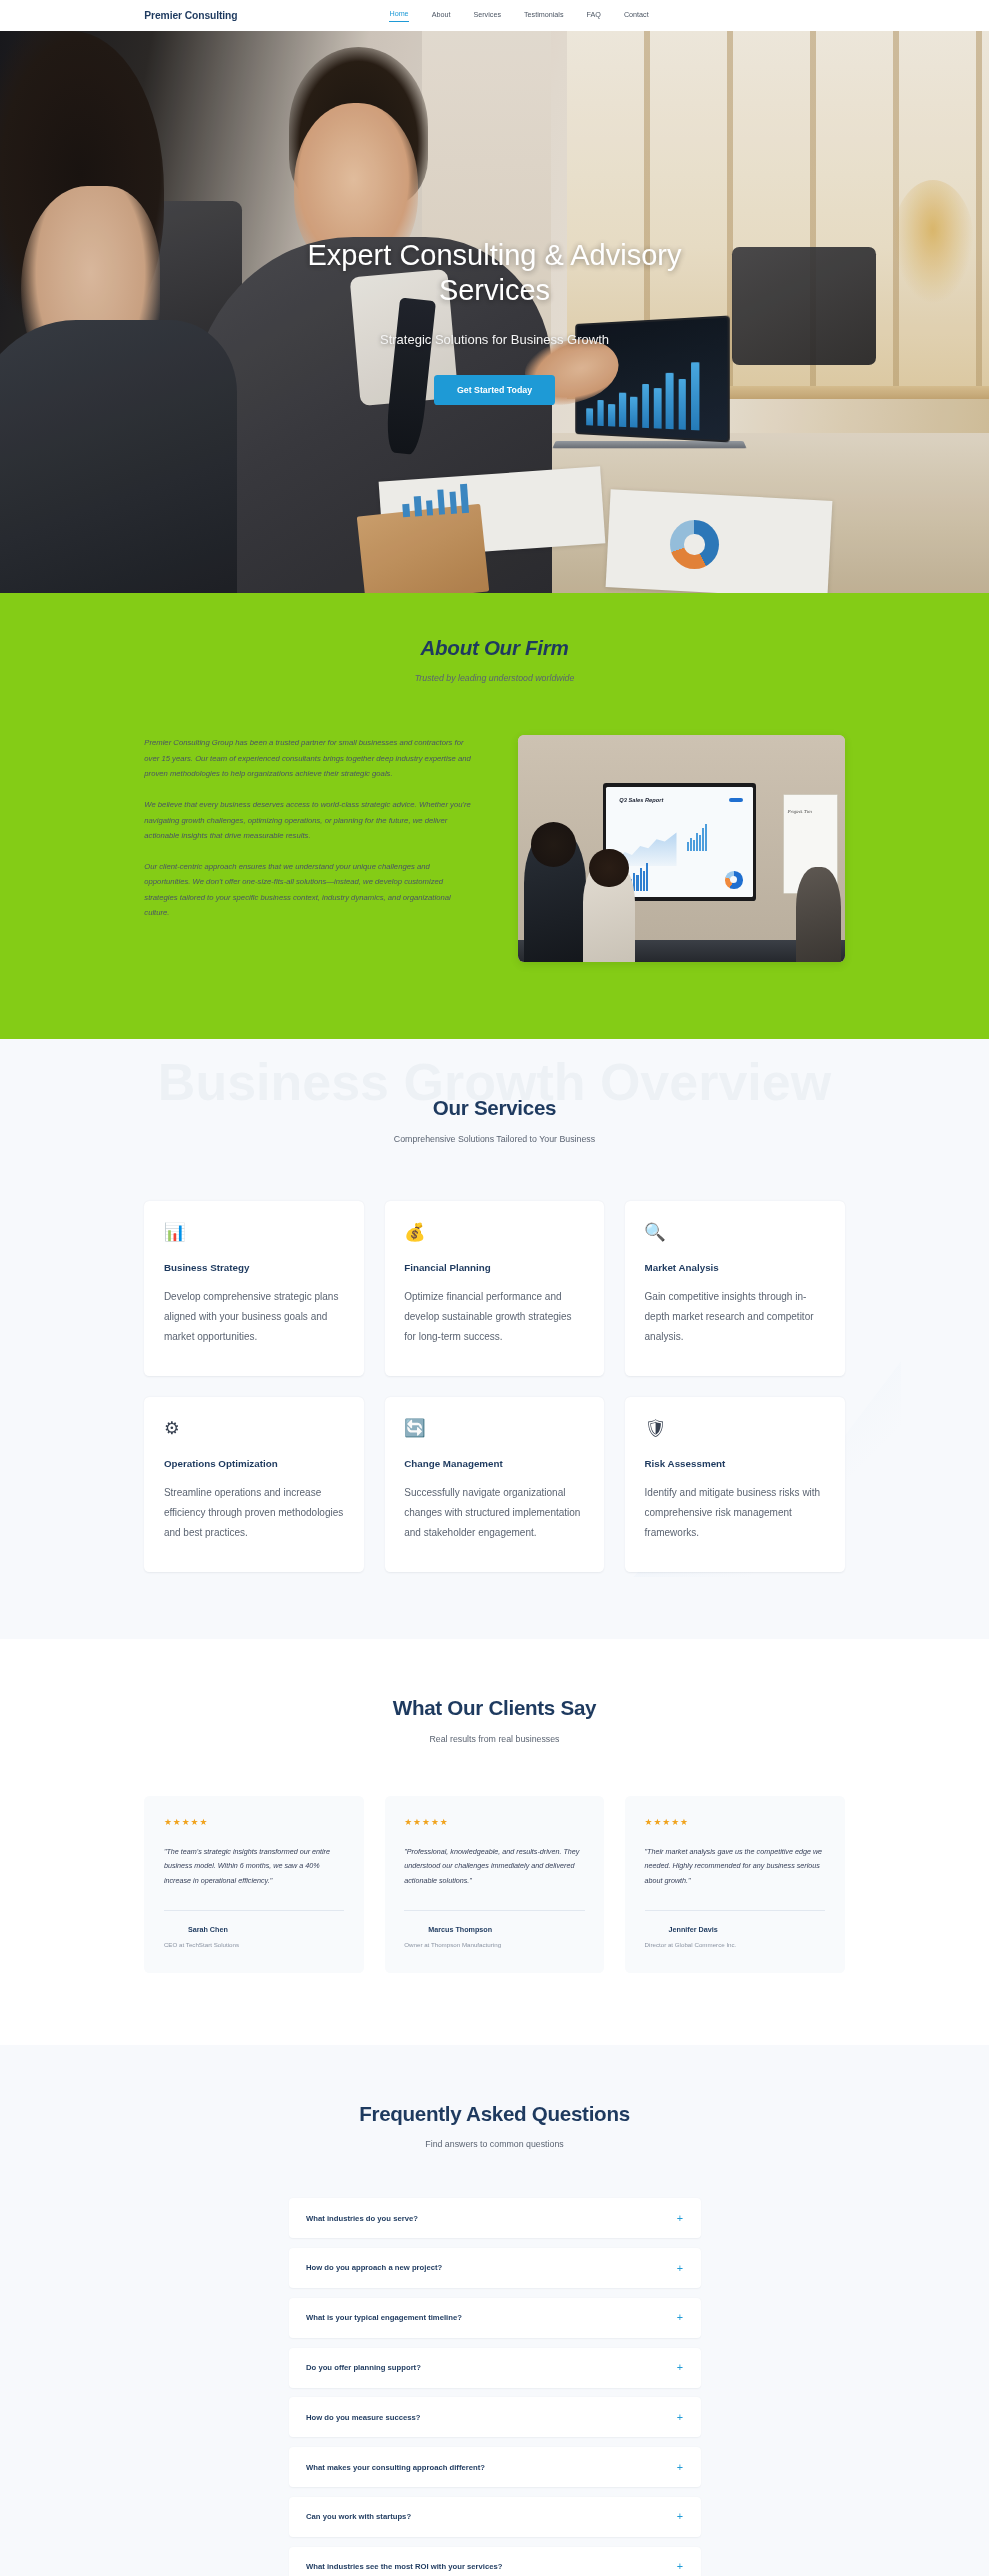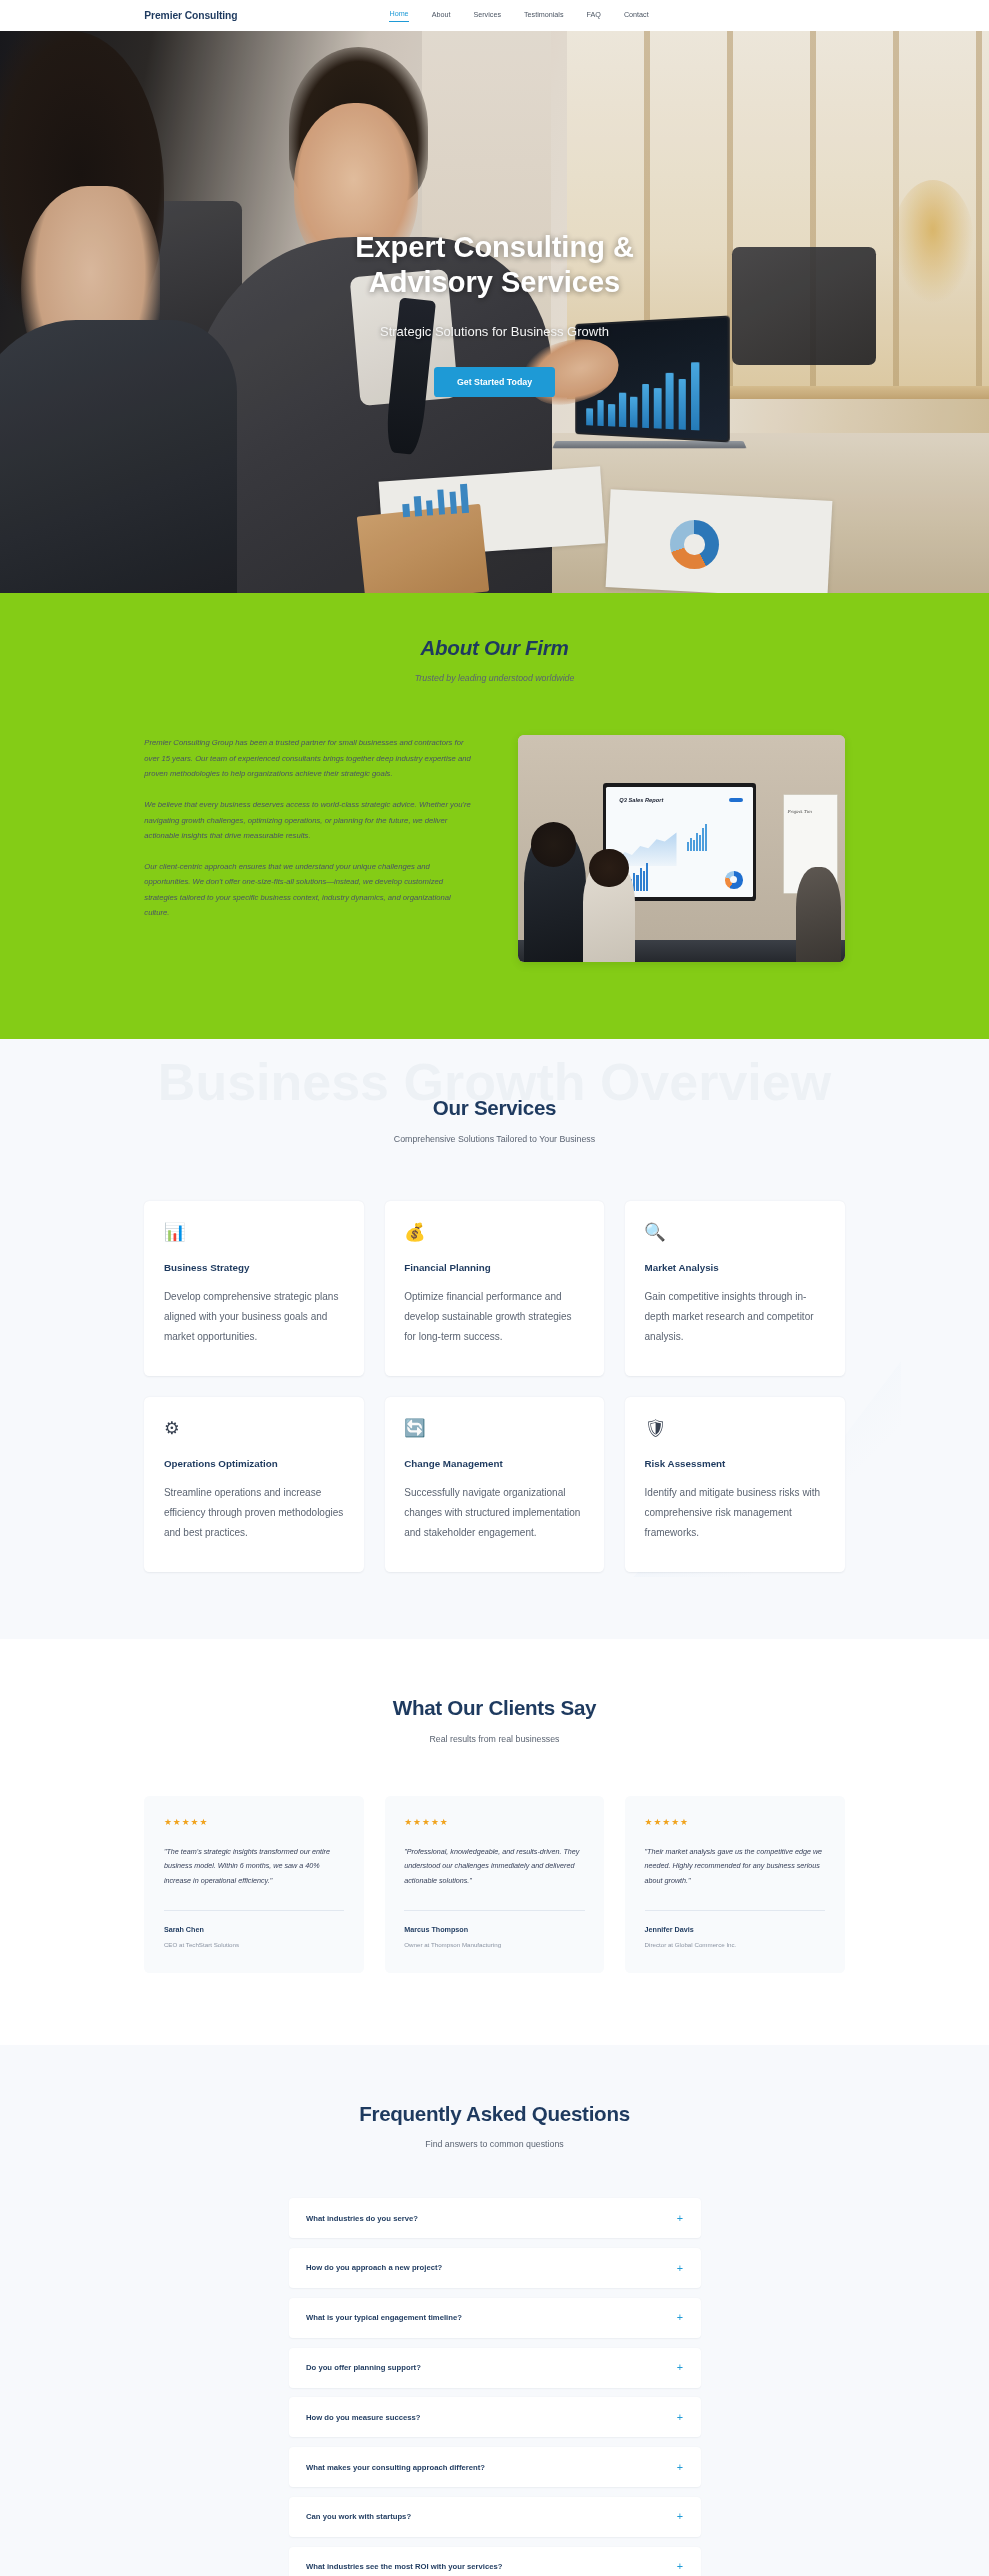--- a/index.html
+++ b/index.html
@@ -145,22 +145,22 @@
   .hp-barchart i { display:block; width: 6.7px; background:#3f8fcd; }
   .hp-chair { left: 124px; top: 170px; width: 118px; height: 170px; background: linear-gradient(150deg,#4a4a4e,#27272a); border-radius: 9.3px; opacity:.95;}
   .hp-chair2 { left: 732px; top: 216px; width: 144px; height: 118px; background: linear-gradient(150deg,#3c3c40,#222225); border-radius: 7.2px; opacity:.9;}
 
   .hero-overlay { position: absolute; inset: 0; background: rgba(0,0,0,0.06); }
   .hero-content {
     position: absolute; left: 0; right: 0; top: 191px;
     text-align: center; z-index: 5;
   }
   .hero-title {
-    font-size: 29px; font-weight: bold; color: #ffffff; line-height: 1.22;
-    max-width: 392px; margin: 8px auto;
+    font-size: 29px; font-weight: normal; color: #ffffff; line-height: 1.22;
+    max-width: 392px; margin: 16px auto;
     text-shadow: 0 1px 6.2px rgba(0,0,0,.45);
   }
   .hero-sub {
     margin-top: 23px; font-size: 13px; color: #f4f4f4;
     text-shadow: 0 1px 5.2px rgba(0,0,0,.5);
   }
   .hero-cta {
     display: inline-block; margin-top: 28px;
     background: #1e9ad6; color: #fff; border: none;
     font-size: 8.8px; font-weight: bold;
@@ -242,21 +242,21 @@
   .svc-name { font-size: 9.8px; font-weight: bold; color: #1e3a5f; margin-bottom: 14.4px; }
   .svc-desc { font-size: 10px; line-height: 2.0; color: #5b6472; }
 
   
   .testimonials { background: #fff; padding: 57px 0 72px; }
   .tst-grid { display: grid; grid-template-columns: repeat(3,1fr); gap: 20.6px; margin-top: 52px; }
   .tst-card { background: #f8fafc; border-radius: 5.2px; padding: 21.6px 19.6px 25px; }
   .tst-stars { color: #f0a31e; font-size: 8.8px; letter-spacing: 1px; margin-bottom: 17.5px; }
   .tst-quote { font-size: 7.2px; line-height: 2.0; color: #37415a; font-style: italic; }
   .tst-div { height: 0.5px; background: #e2e8f0; margin: 21.6px 0 14.4px; }
-  .tst-name { font-size: 7.2px; font-weight: bold; color: #1e3a5f; margin-bottom: 7.2px; }
+  .tst-name { font-size: 7.2px; font-weight: bold; color: #1e3a5f; margin-bottom: 7.2px; margin-left: 24px; }
   .tst-role { font-size: 6.2px; color: #8b94a3; }
 
   
   .faq { background: #f7f9fc; padding: 57px 0 67px; }
   .faq-list { width: 412px; margin: 49px auto 0; }
   .faq-item {
     background: #fff; border-radius: 4.1px; margin-bottom: 9.8px;
     padding: 14px 17.5px; display: flex; align-items: center; justify-content: space-between;
     box-shadow: 0 0.5px 1.5px rgba(16,30,54,.05); cursor: pointer; min-height: 40px;
   }

